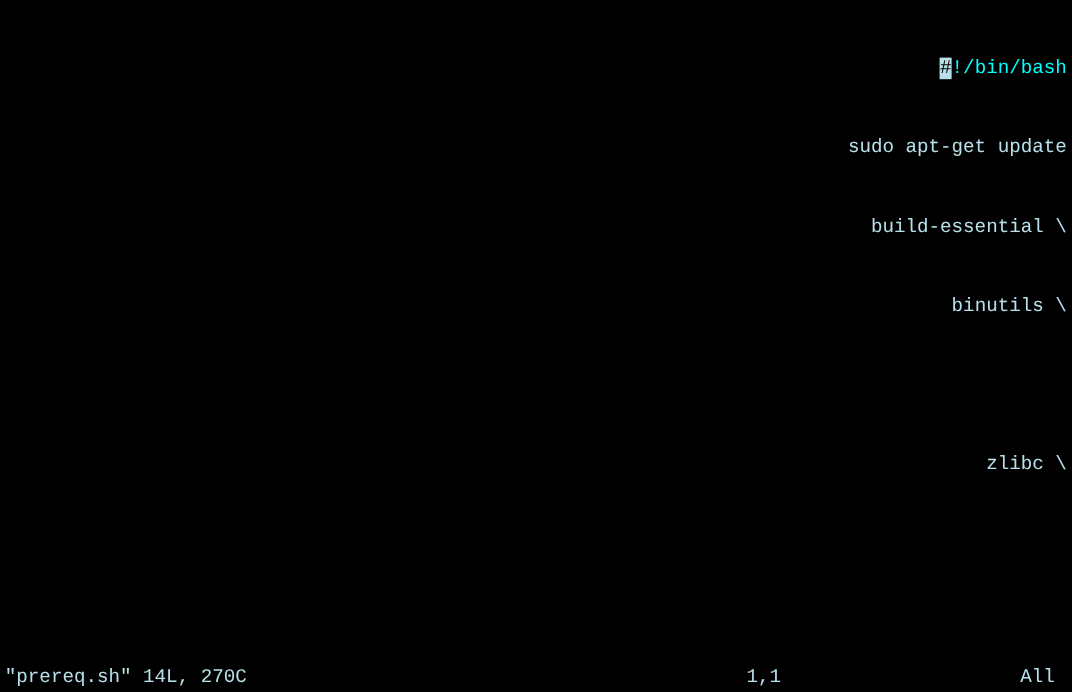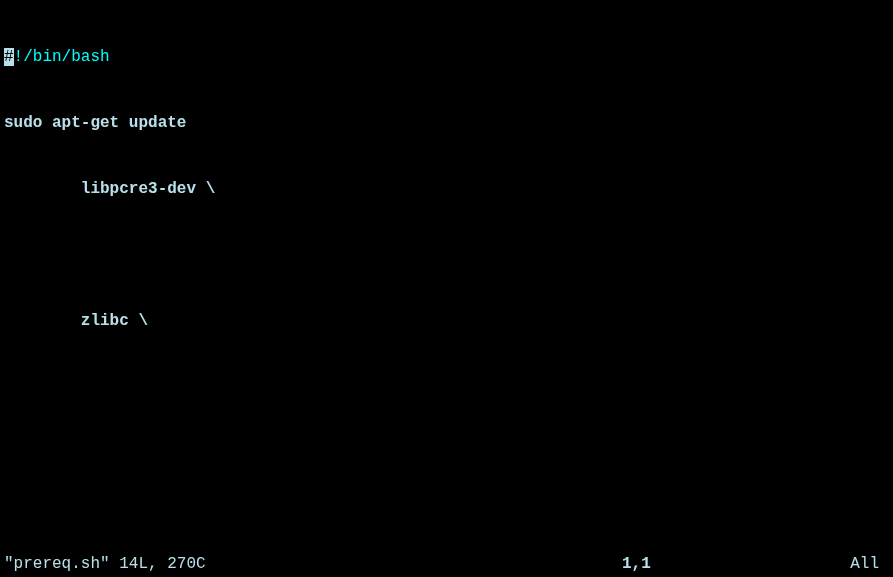--- a/index.html
+++ b/index.html
@@ -21,68 +21,68 @@
       width: 100%;
       height: 100%;
       padding: 2px 4px;
       position: relative;
     }
     .code-area {
       white-space: pre;
     }
     .line {
       height: 22px;
+      text-align: right;
     }
     .shebang-cursor {
       background: #b8e0ea;
       color: #000000;
     }
     .cyan {
       color: #00ffff;
     }
     .comment {
       color: #00ffff;
     }
     .cmd {
       color: #b8e0ea;
-      font-weight: bold;
     }
     .option {
       color: #e8a0e8;
     }
     .status-bar {
       position: absolute;
       bottom: 2px;
       left: 4px;
       right: 4px;
       height: 22px;
       color: #b8e0ea;
       display: flex;
     }
     .status-file {
       flex: 0 0 auto;
     }
     .status-pos {
       position: absolute;
       left: 618px;
-      font-weight: bold;
     }
     .status-all {
       position: absolute;
       right: 10px;
     }
   </style>
 </head>
 <body>
 
 <div class="terminal">
   <div class="code-area">
     <div class="line"><span class="shebang-cursor">#</span><span class="cyan">!/bin/bash</span></div>
     <div class="line"><span class="cmd">sudo apt-get update</span></div>
-    <div class="line"><span class="cmd">        </span><span class="cmd">libpcre3-dev \</span></div>
+    <div class="line"><span class="cmd">        </span><span class="cmd">build-essential \</span></div>
+    <div class="line"><span class="cmd">        </span><span class="cmd">binutils \</span></div>
     <div class="line"><span class="cmd">        </span></div>
     <div class="line"><span class="cmd">        </span><span class="cmd">zlibc \</span></div>
     
     
     
     
     
     
     
     

